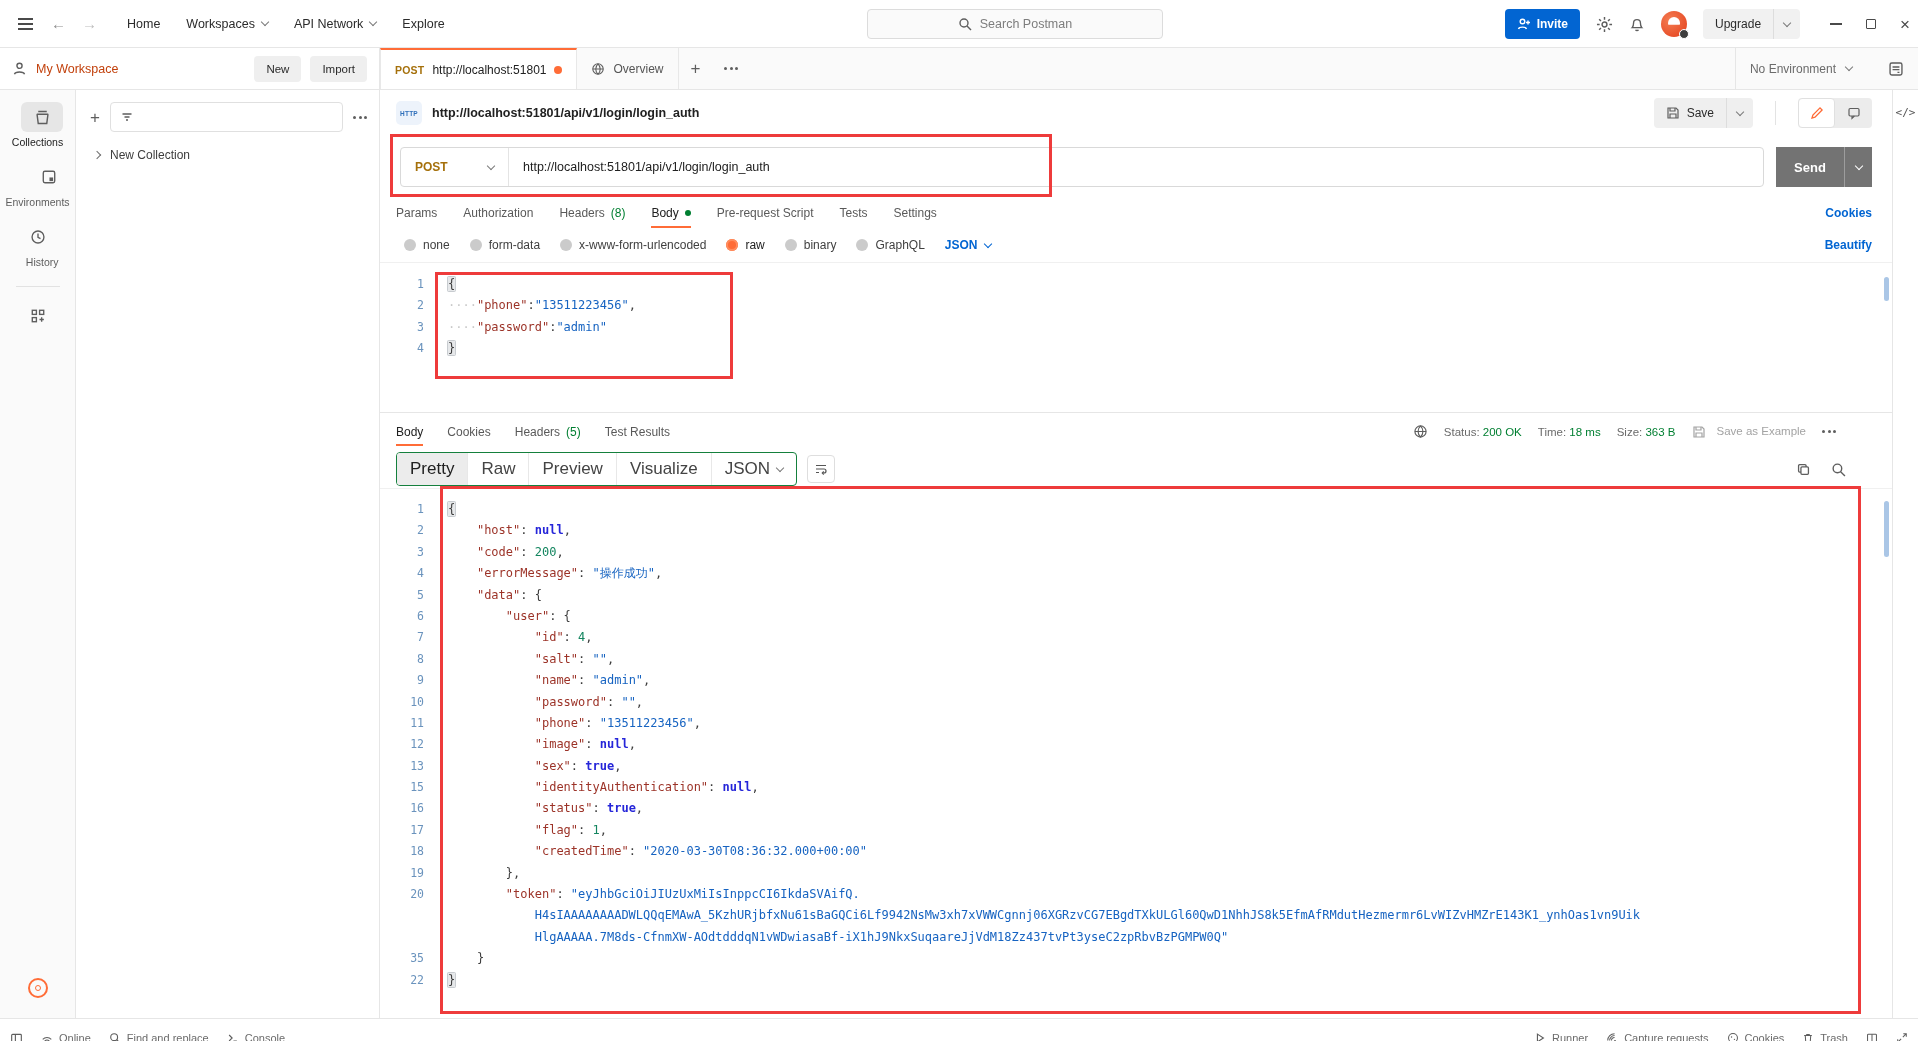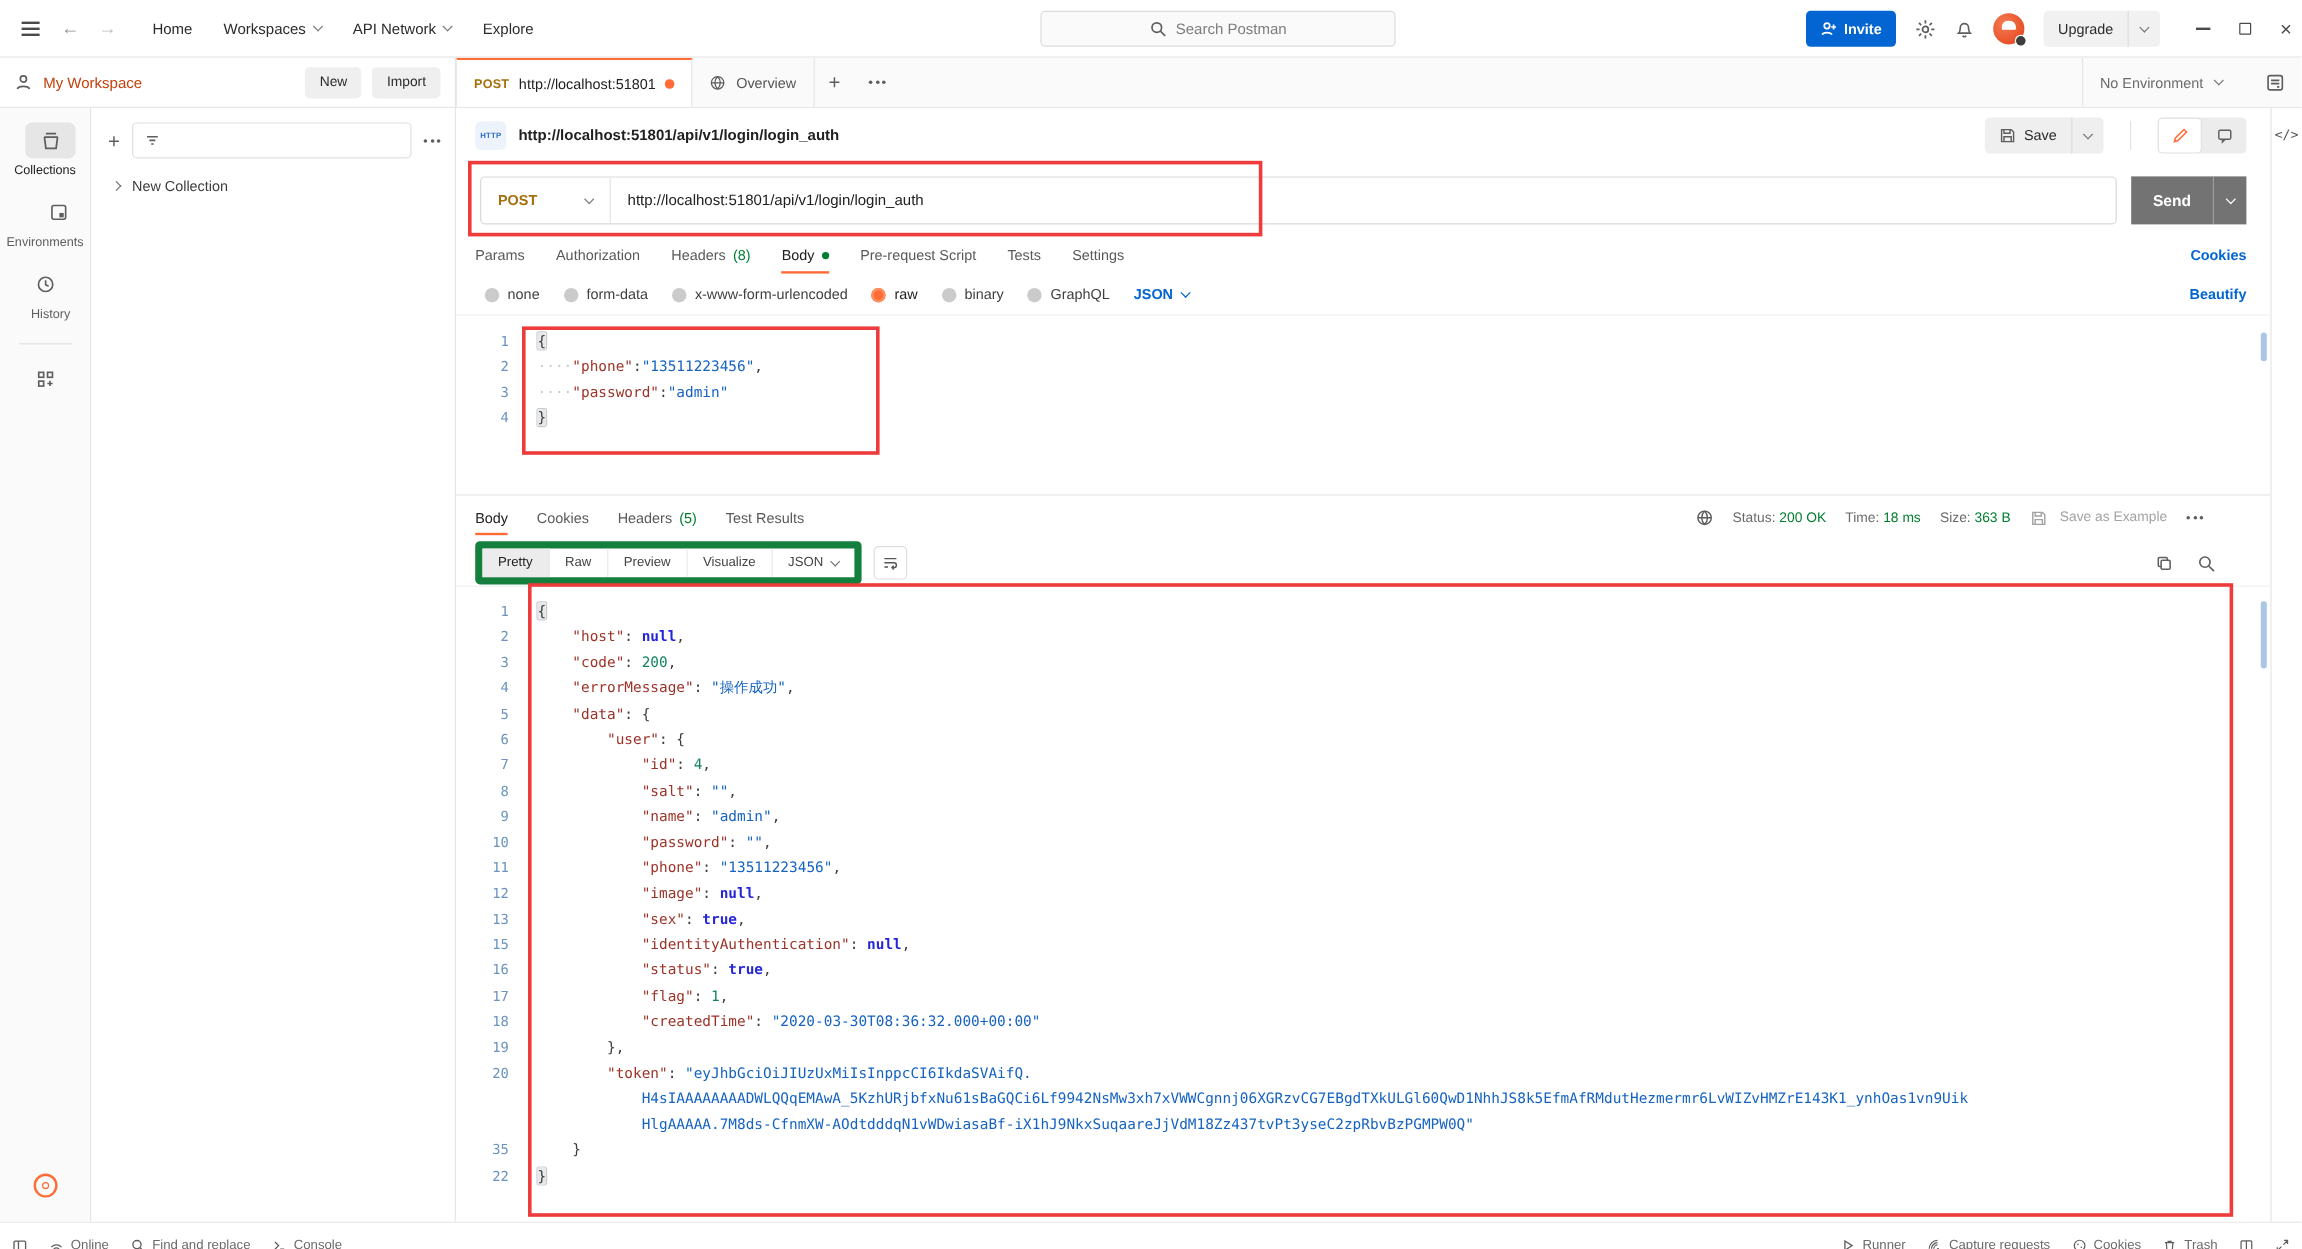--- a/index.html
+++ b/index.html
@@ -82,21 +82,21 @@
 .send-main{flex:1;display:flex;align-items:center;justify-content:center;font-size:13px;font-weight:600}
 .send-dd{width:28px;border-left:1px solid rgba(255,255,255,.3);display:flex;align-items:center;justify-content:center}
 .req-tabs{height:30px;flex:none;display:flex;align-items:center;gap:26px;padding:0 20px 0 16px;font-size:12px;color:#595959;position:relative}
 .req-tabs .rtab{display:flex;align-items:center;gap:6px;height:100%;position:relative}
 .req-tabs .rtab.active{color:#212121}
 .req-tabs .rtab.active:after{content:"";position:absolute;left:0;right:0;bottom:0;height:2px;background:#ff6c37}
 .cnt{color:#007f31}
 .gdot{width:6px;height:6px;border-radius:50%;background:#007f31}
 .link-right{margin-left:auto;color:#0265d2;font-weight:600;font-size:12px}
 .radio-row{height:34px;flex:none;display:flex;align-items:center;gap:20px;padding:0 20px 0 24px;font-size:12px;color:#3f3f3f}
-.radio{display:flex;align-items:flex-end;gap:7px}
+.radio{display:flex;align-items:center;gap:7px}
 .rdot{width:12px;height:12px;border-radius:50%;background:#cbcbcb}
 .radio.sel .rdot{background:#ff6c37;box-shadow:inset 0 0 0 2px #ff8d5e}
 .radio.sel{color:#212121}
 .lang-dd{display:flex;align-items:center;gap:7px;color:#0265d2;font-weight:600}
 .lang-dd .chev{border-color:#0265d2}
 
 .editor{font-family:"DejaVu Sans Mono",monospace;font-size:12px;position:relative;border-top:1px solid #f0f0f0}
 .req-editor{height:150px;flex:none;padding-top:11px}
 .resp-editor{flex:1;padding-top:10px}
 .code-line{display:flex;height:21.4px;line-height:21.4px;white-space:pre}
@@ -112,21 +112,21 @@
 .vthumb{position:absolute;right:3px;width:5px;border-radius:3px;background:#aac6e6}
 
 .resp-header{height:38px;flex:none;border-top:1px solid #e6e6e6;display:flex;align-items:center;gap:24px;padding:0 56px 0 16px;font-size:12px;color:#595959}
 .resp-header .rtab{height:100%;display:flex;align-items:center;gap:6px;position:relative}
 .resp-header .rtab.active{color:#212121}
 .resp-header .rtab.active:after{content:"";position:absolute;left:0;right:0;bottom:4px;height:2px;background:#ff6c37}
 .resp-meta{margin-left:auto;display:flex;align-items:center;gap:16px;font-size:11.5px;color:#6b6b6b}
 .mv{color:#007f31}
 .save-ex{display:flex;gap:11px;color:#a3a3a3}
 .resp-toolbar{height:38px;flex:none;display:flex;align-items:center;gap:10px;padding:0 46px 0 16px}
-.segmented{display:flex;border:6px solid #15803d;border-radius:4px;overflow:hidden;font-size:11px;color:#444}
+.segmented{display:flex;border:1px solid #15803d;border-radius:4px;overflow:hidden;font-size:17px;color:#444}
 .seg2{padding:6px 13px;border-right:1px solid #e8e8e8}
 .seg2.active{background:#ececec;color:#212121}
 .seg2.lang{display:flex;align-items:center;gap:7px;border-right:none}
 .wrap-btn{width:28px;height:28px;border:1px solid #dedede;border-radius:4px;display:flex;align-items:center;justify-content:center;color:#555}
 .tool-right{margin-left:auto;display:flex;align-items:center;gap:20px;color:#555}
 
 .statusbar{height:39px;border-top:1px solid #e6e6e6;display:flex;align-items:center;gap:18px;padding:0 10px;font-size:11px;color:#6b6b6b;background:#fff}
 .sb-item{display:flex;align-items:center;gap:6px}
 .sb-right{margin-left:auto;display:flex;align-items:center;gap:18px}
 

